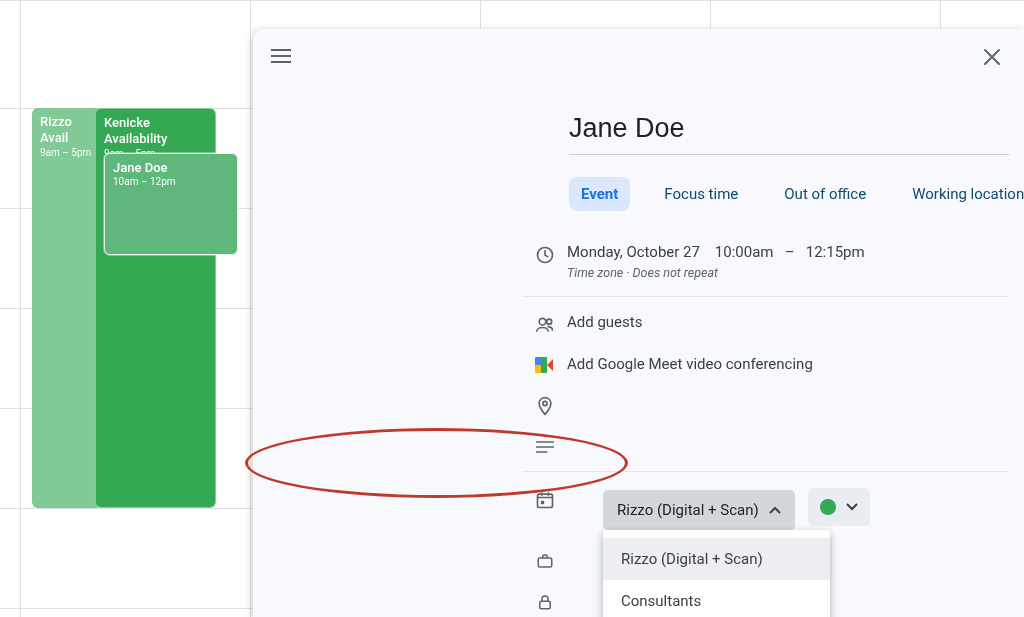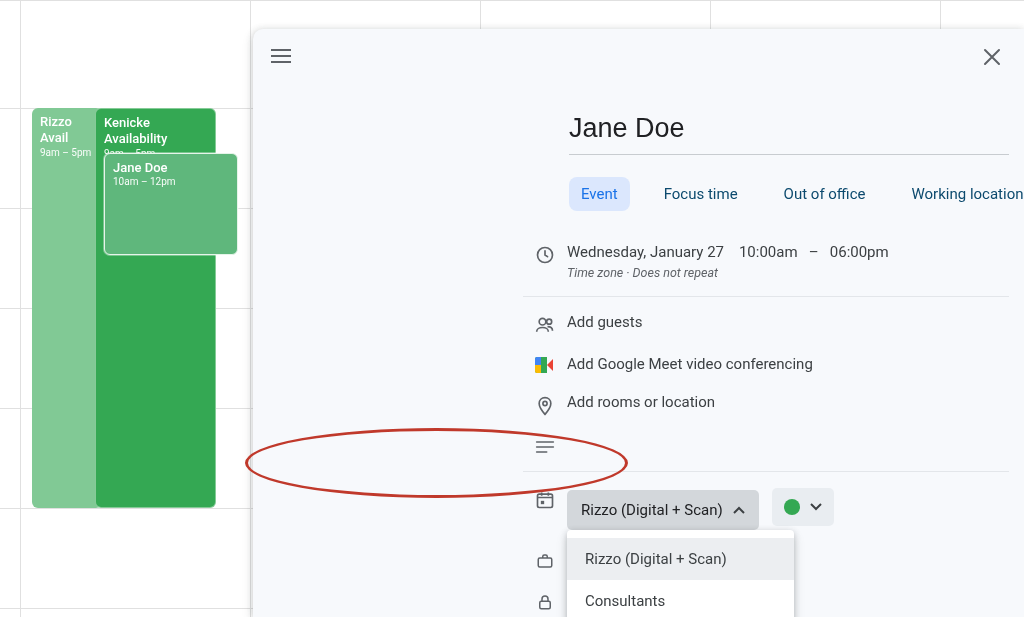--- a/index.html
+++ b/index.html
@@ -20,33 +20,33 @@
   
   .panel { position: absolute; left: 253px; top: 29px; right: 0; bottom: 0; background: #f7f9fc; border-top-left-radius: 10px; box-shadow: -1px 0 6px rgba(60,64,67,.15), 0 4px 12px rgba(60,64,67,.15); }
   .panel-top { position: relative; height: 60px; }
   .hamburger { position: absolute; left: 18px; top: 20px; cursor: pointer; }
   .close-x  { position: absolute; right: 22px; top: 18px; cursor: pointer; color: #5f6368; }
 
   .title-input { position: absolute; left: 316px; top: 80px; right: 15px; border: none; border-bottom: 1px solid #c8ccd0; background: transparent; font-size: 27px; font-weight: 400; color: #202124; padding: 4px 0 10px 0; outline: none; }
 
   .tabs { position: absolute; left: 316px; top: 148px; display: flex; gap: 22px; align-items: center; font-size: 15px; }
   .tab { color: #0c4a6e; padding: 8px 12px; border-radius: 8px; cursor: pointer; white-space: nowrap; }
-  .tab.active { background: #dbe7fd; color: #1a73e8; font-weight: 400; }
+  .tab.active { background: #dbe7fd; color: #1a73e8; font-weight: 700; }
 
   .rows { position: absolute; left: 270px; top: 204px; right: 15px; }
   .row { display: grid; grid-template-columns: 44px 1fr; align-items: start; padding: 10px 0; }
   .row .icon { width: 44px; display: flex; justify-content: center; padding-top: 2px; color: #5f6368; }
   .row .content { font-size: 15px; color: #3c4043; }
   .sub { font-size: 12.5px; color: #5f6368; margin-top: 4px; font-style: italic; }
   .sep  { height: 1px; background: #e3e6ea; margin: 6px 0 6px 0; }
 
   .link-like { color: #5f6368; cursor: pointer; }
 
   
-  .cal-row-wrap { position: relative; }
+  .cal-row-wrap { position: relative; gap: 36px; }
   .cal-select { display: inline-flex; align-items: center; gap: 10px; background: #d3d7db; border-radius: 5px; padding: 11px 14px; font-size: 15px; color: #202124; cursor: pointer; user-select: none; }
   .color-select { display: inline-flex; align-items: center; gap: 10px; background: #e9edf1; border-radius: 5px; padding: 11px 12px; margin-left: 10px; cursor: pointer; }
   .color-dot { width: 16px; height: 16px; border-radius: 50%; background: #34a853; }
 
   .dropdown { position: absolute; top: 42px; left: 0; width: 227px; background: #fff; border-radius: 4px; box-shadow: 0 2px 6px rgba(60,64,67,.3), 0 6px 12px rgba(60,64,67,.15); padding: 8px 0; z-index: 5; }
   .dd-item { padding: 12px 18px; font-size: 15px; cursor: pointer; }
   .dd-item.selected { background: #eceef1; }
 
   
   .annot-ellipse { position: absolute; border: 3px solid #c0392b; border-radius: 50%; pointer-events: none; }
@@ -124,25 +124,25 @@
   <div class="rows">
 
     <div class="row">
       <span class="icon">
         <svg class="ic" width="20" height="20" viewBox="0 0 24 24">
             <circle cx="12" cy="12" r="9" fill="none" stroke="currentColor" stroke-width="2"></circle>
             <path d="M12 7v5l3 2" fill="none" stroke="currentColor" stroke-width="2" stroke-linecap="round"></path>
           </svg>
       </span>
       <div class="content">
-        <span>Wednesday, January 27</span>
+        <span>Monday, October 27</span>
         &nbsp;&nbsp;
         <span>10:00am</span>
         &nbsp;&nbsp;<span>–</span>&nbsp;&nbsp;
-        <span>06:00pm</span>
+        <span>12:15pm</span>
         <div class="sub">Time zone · Does not repeat</div>
       </div>
     </div>
 
     <div class="sep"></div>
 
     <div class="row">
       <span class="icon">
         <svg class="ic" width="22" height="20" viewBox="0 0 24 24">
             <circle cx="9" cy="8" r="4" fill="none" stroke="currentColor" stroke-width="2"></circle>
@@ -166,21 +166,20 @@
       <div class="content link-like">Add Google Meet video conferencing</div>
     </div>
 
     <div class="row">
       <span class="icon">
         <svg class="ic" width="20" height="22" viewBox="0 0 24 24">
             <path d="M12 2C8 2 5 5 5 9c0 5 7 13 7 13s7-8 7-13c0-4-3-7-7-7z" fill="none" stroke="currentColor" stroke-width="2"></path>
             <circle cx="12" cy="9" r="2.5" fill="none" stroke="currentColor" stroke-width="2"></circle>
           </svg>
       </span>
-      <div class="content link-like">Add rooms or location</div>
     </div>
 
     <div class="row">
       <span class="icon">
         <svg class="ic" width="20" height="16" viewBox="0 0 24 16">
             <path d="M2 2h20M2 8h20M2 14h12" stroke="currentColor" stroke-width="2" stroke-linecap="round"></path>
           </svg>
       </span>
     </div>
 

